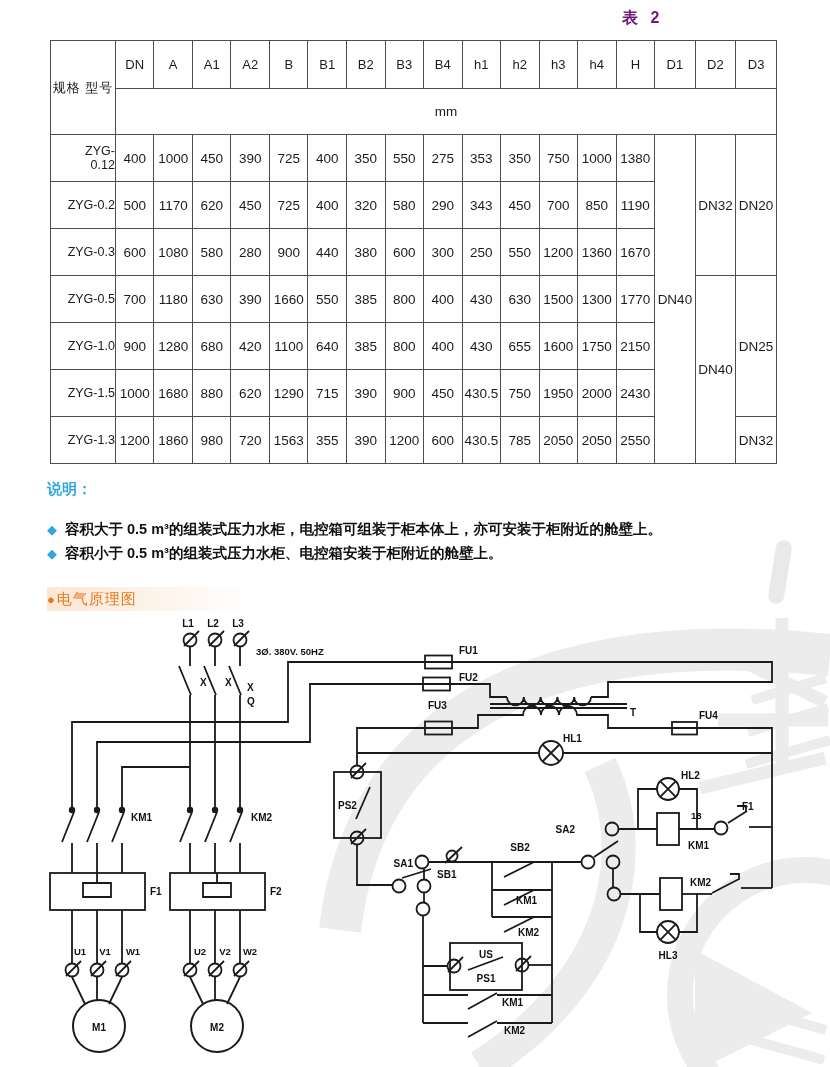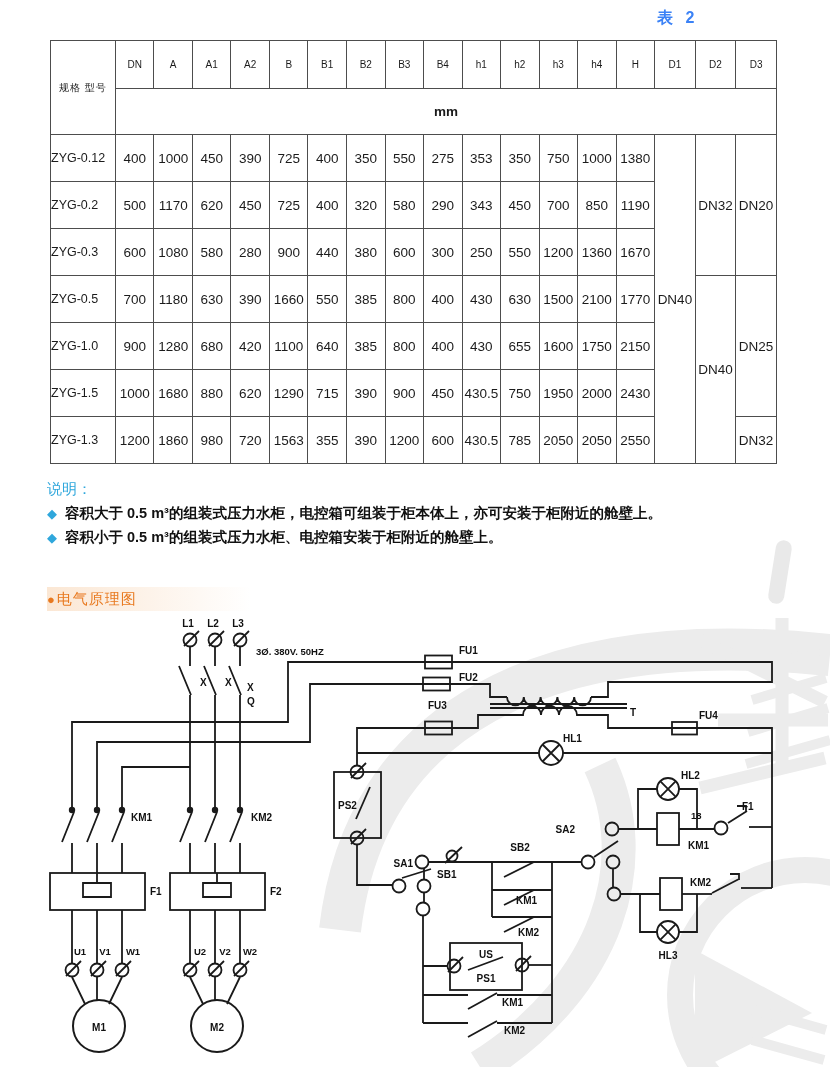--- a/index.html
+++ b/index.html
@@ -1,33 +1,33 @@
 <!DOCTYPE html>
 <html><head>
 <meta charset="utf-8">
 <style>
   html,body{margin:0;padding:0;background:#fff;}
   .page{position:relative;width:830px;height:1067px;background:#fff;overflow:hidden;
         font-family:"Liberation Sans","DejaVu Sans",sans-serif;color:#1b1b1b;}
   
   .tbl-caption{position:absolute;left:622px;top:8px;font-size:16px;font-weight:bold;
-               color:#3b82f6;letter-spacing:4px;margin-left:35px;}
+               color:#701a75;letter-spacing:4px;}
   
   table.spec{position:absolute;left:50px;top:40px;width:727px;border-collapse:collapse;
              table-layout:fixed;font-size:13.5px;}
   table.spec th,table.spec td{border:1px solid #4d4d4d;text-align:center;vertical-align:middle;
              padding:0;font-weight:normal;color:#1b1b1b;}
-  table.spec thead tr.cols th{height:47px;font-size:10px;}
-  table.spec tr.unit td{height:45px;font-weight:bold;}
+  table.spec thead tr.cols th{height:47px;font-size:13px;}
+  table.spec tr.unit td{height:45px;}
   table.spec tbody td{height:46px;}
-  table.spec td.model{text-align:left;padding-left:0;font-size:12.5px;}
+  table.spec td.model{text-align:right;padding-left:16px;font-size:12.5px;}
   th.rowhdr{font-size:12px;letter-spacing:1px;}
   
   .notes{position:absolute;left:47px;top:480px;width:740px;}
-  .notes-title{font-size:15px;font-weight:normal;color:#2fa7dc;margin-bottom:4px;}
+  .notes-title{font-size:15px;font-weight:bold;color:#2fa7dc;margin-bottom:20px;}
   .note{display:flex;font-size:14.5px;line-height:1.5;font-weight:500;color:#111;margin-bottom:2px;}
   .note .dm{flex:0 0 18px;color:#2fa7dc;font-size:13px;padding-top:1px;}
   .note .tx{flex:1;font-weight:bold;}
   
   .section-head{position:absolute;left:47px;top:587px;width:240px;height:24px;
       background:linear-gradient(90deg,#fbe7d4 0%,rgba(255,255,255,0) 85%);
       display:flex;align-items:center;}
   .section-head .dot{color:#e8791f;font-size:13px;margin-right:2px;}
   .section-head .txt{color:#e8791f;font-size:15px;font-weight:normal;letter-spacing:1px;}
   .gray-blob{position:absolute;left:772px;top:540px;width:16px;height:64px;background:#e9e9e9;
@@ -156,21 +156,21 @@
           <td>630</td>
           <td>390</td>
           <td>1660</td>
           <td>550</td>
           <td>385</td>
           <td>800</td>
           <td>400</td>
           <td>430</td>
           <td>630</td>
           <td>1500</td>
-          <td>2100</td>
+          <td>1300</td>
           <td>1770</td>
           <td rowspan="4">DN40</td>
           <td rowspan="3">DN25</td>
         </tr>
         <tr>
           <td class="model">ZYG-1.0</td>
           <td>900</td>
           <td>1280</td>
           <td>680</td>
           <td>420</td>

